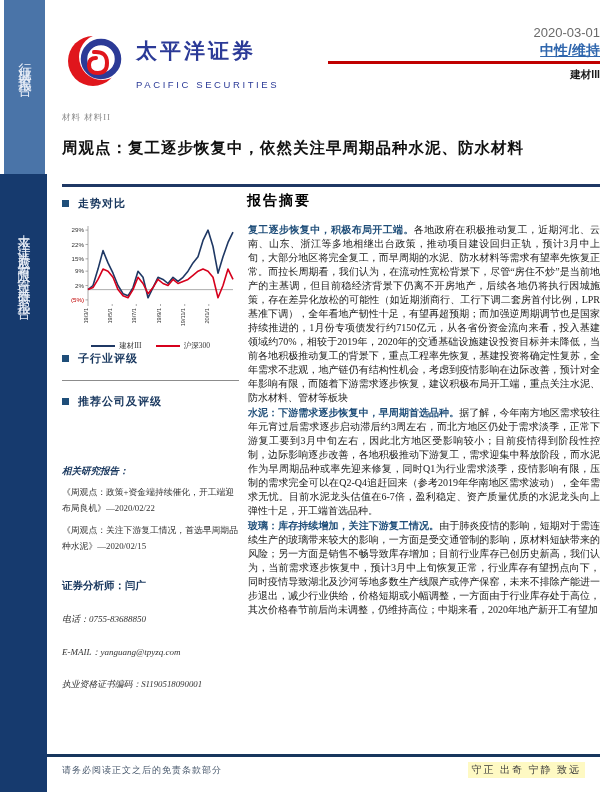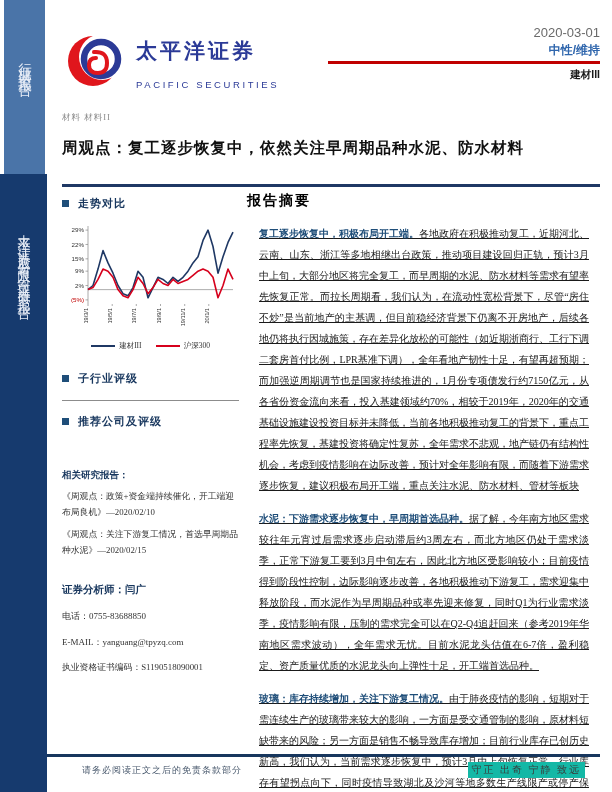--- a/index.html
+++ b/index.html
@@ -12,54 +12,54 @@
           position:absolute;left:50%;transform:translateX(-50%);}
   .sb-top .sb-txt{top:52px;font-size:13.5px;letter-spacing:4px;}
   .sb-bot .sb-txt{top:50px;font-size:13px;letter-spacing:4.5px;}
   
   .logo{position:absolute;left:68px;top:26px;display:flex;align-items:center;}
   .logo-text{margin-left:10px;}
   .logo-cn{color:#2b3a97;font-size:21px;font-weight:bold;letter-spacing:3px;font-family:Liberation Mono, monospace;}
   .logo-en{color:#2b3a97;font-size:9.5px;letter-spacing:2.6px;font-family:"Liberation Sans",sans-serif;margin-top:14px;}
   .hdr-right{position:absolute;right:12px;top:26px;width:272px;text-align:right;font-family:"Liberation Sans",sans-serif;}
   .hdr-date,.hdr-type{font-size:13px;color:#6a6a6a;line-height:14px;}
-  .hdr-rating{font-size:12px;color:#2f66ad;font-weight:bold;line-height:16px;margin-top:2px;}
+  .hdr-rating{font-size:14px;color:#2f66ad;font-weight:bold;line-height:16px;margin-top:2px;text-decoration:underline;}
   .hdr-redline{height:3px;background:#c00000;margin-top:3px;}
   .hdr-industry{font-size:10.5px;color:#1a1a1a;font-weight:bold;margin-top:4px;}
   .breadcrumb{position:absolute;left:62px;top:112px;font-size:8.5px;color:#8a8a8a;letter-spacing:1px;}
   .doc-title{position:absolute;left:62px;top:138px;width:538px;font-size:15.5px;font-weight:600;
              color:#101010;letter-spacing:1px;}
   .main-rule{position:absolute;left:62px;top:184px;width:538px;height:3px;background:#1f3864;}
   
   .leftcol{position:absolute;left:62px;top:196px;width:177px;}
   .rightcol{position:absolute;left:247px;top:192px;width:354px;}
   .sec-head{display:flex;align-items:center;margin:0;text-align:right;}
   .sec-sq{width:7px;height:7px;background:#1f4e79;margin-right:9px;flex:none;}
   .sec-title{font-size:11px;font-weight:bold;color:#17365d;letter-spacing:1px;}
   .chart-wrap{margin-top:10px;}
   .legend{display:flex;justify-content:center;gap:14px;margin-top:4px;align-items:center;}
   .legend-item{display:flex;align-items:center;gap:4px;}
   .legend-line{display:inline-block;width:24px;height:2.5px;}
   .legend-label{font-size:7.5px;color:#333;}
-  .sub-rating{margin-top:20px;}
+  .sub-rating{}
   .col-divider{border:none;border-top:1px solid #8c8c8c;margin:14px 0 0 0;}
   .recommend{margin-top:13px;}
-  .related-head{margin-top:40px;font-size:9.5px;font-weight:bold;color:#17365d;}
+  .related-head{margin-top:56px;font-size:9.5px;font-weight:bold;color:#17365d;font-style:italic;}
   .report-item{margin-top:7px;font-size:8.8px;line-height:15.5px;color:#333;}
   .analyst-head{margin-top:25px;font-size:10.5px;font-weight:bold;color:#17365d;}
-  .contact{margin-top:13px;font-size:9px;color:#333;}
+  .contact{margin-top:20px;font-size:9px;color:#333;font-style:italic;}
   .contact.small{font-size:8.8px;}
   
   .summary-head{font-size:14px;font-weight:bold;color:#000;letter-spacing:2px;margin:0 0 13px 0;font-family:Liberation Mono, monospace;}
-  .summary p{margin:12px;font-size:10px;line-height:21px;text-align:justify;color:#1a1a1a;text-decoration:underline;}
+  .summary p{margin:1px;font-size:10px;line-height:14px;text-align:justify;color:#1a1a1a;}
   .lead{font-weight:bold;color:#1f4e79;}
   
   .foot-rule{position:absolute;left:47px;top:754px;width:553px;height:3px;background:#17365d;}
-  .foot-disclaimer{position:absolute;left:62px;top:764px;font-size:9px;color:#4a5a6e;letter-spacing:1px;margin-left:20px;}
-  .foot-motto{position:absolute;right:27px;top:762px;font-size:10px;color:#3a3a3a;background:#14b8a6;
+  .foot-disclaimer{position:absolute;left:62px;top:764px;font-size:9px;color:#4a5a6e;letter-spacing:1px;}
+  .foot-motto{position:absolute;right:27px;top:762px;font-size:10px;color:#3a3a3a;background:#fef9c3;
               padding:1px 4px;letter-spacing:2px;}
   svg text{font-family:"Liberation Sans",sans-serif;}
 </style>
 </head>
 <body>
 
 <div class="page">
 
   <div class="sb-top">
     <span class="sb-txt">行业研究报告</span>
@@ -148,21 +148,21 @@
     </div>
 
     <hr class="col-divider">
 
     <div class="sec-head recommend">
       <span class="sec-sq"></span>
       <span class="sec-title">推荐公司及评级</span>
     </div>
 
     <div class="related-head">相关研究报告：</div>
-    <div class="report-item">《周观点：政策+资金端持续催化，开工端迎布局良机》—2020/02/10</div>
+    <div class="report-item">《周观点：政策+资金端持续催化，开工端迎布局良机》—2020/02/22</div>
     <div class="report-item">《周观点：关注下游复工情况，首选早周期品种水泥》—2020/02/15</div>
 
     <div class="analyst-head">证券分析师：闫广</div>
     <div class="contact">电话：0755-83688850</div>
     <div class="contact">E-MAIL：yanguang@tpyzq.com</div>
     <div class="contact small">执业资格证书编码：S1190518090001</div>
   </div>
 
   <div class="rightcol summary">
     <div class="summary-head">报告摘要</div>

